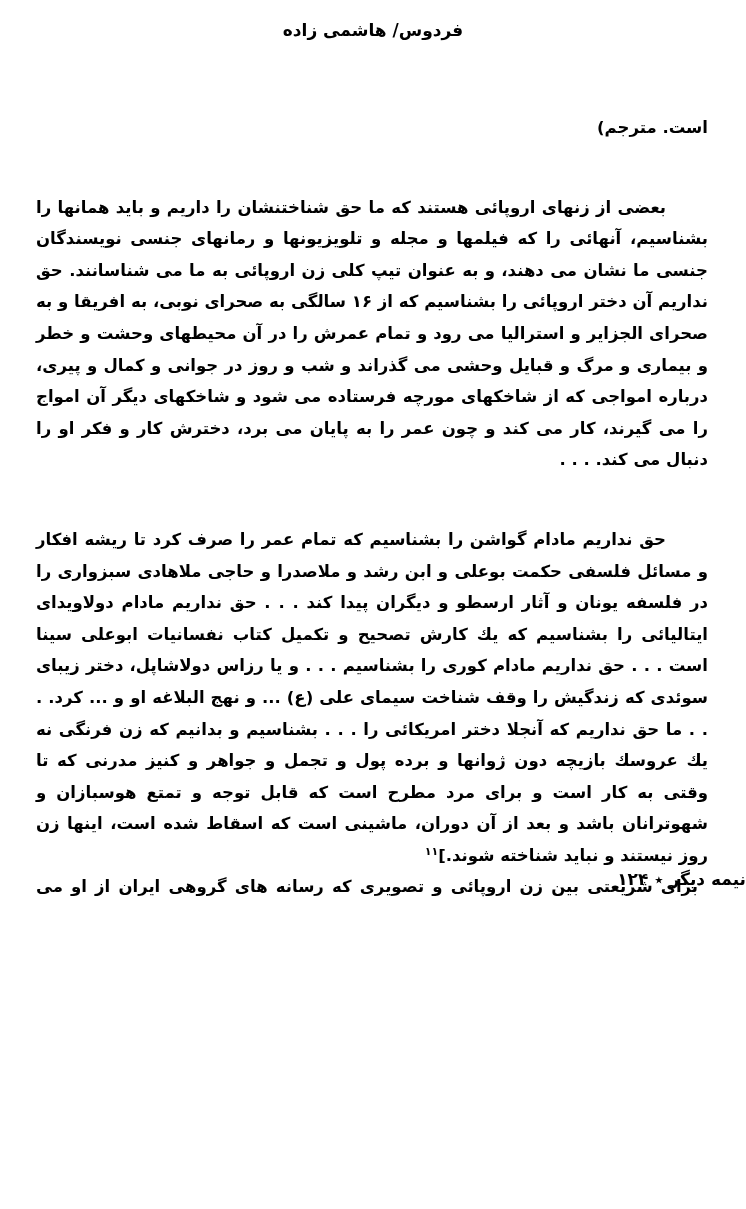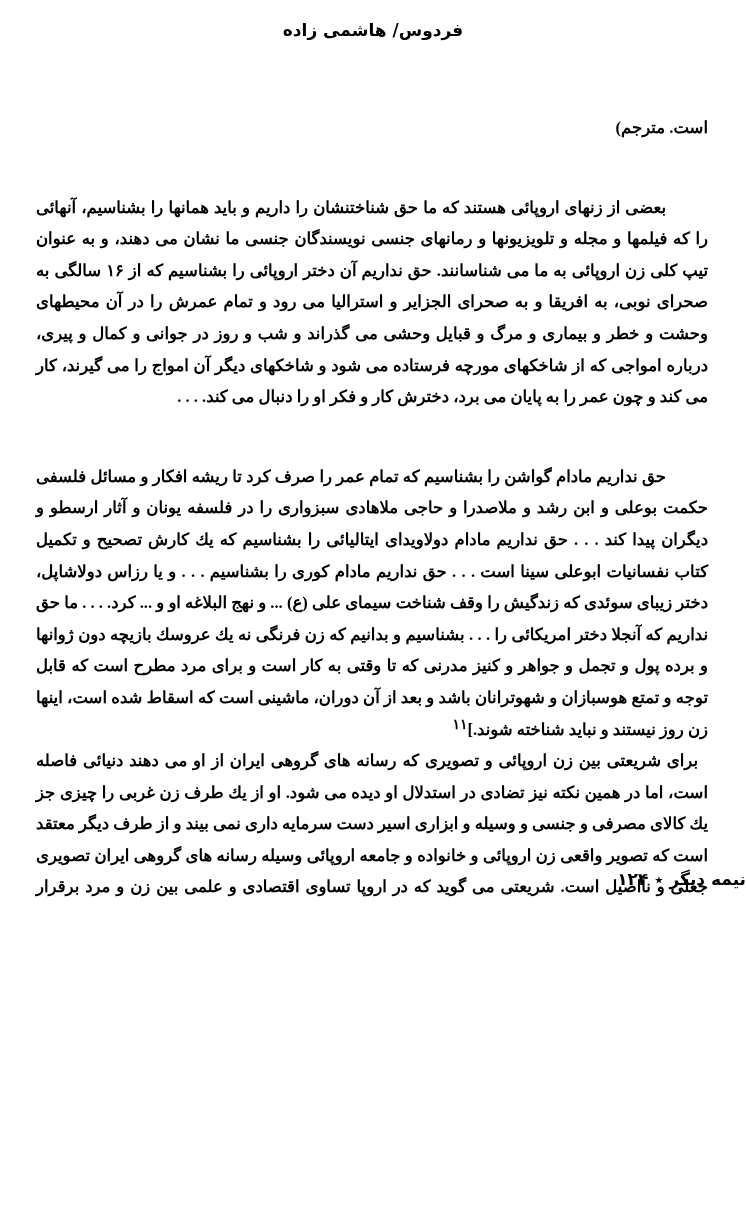--- a/index.html
+++ b/index.html
@@ -35,26 +35,25 @@
     right: 38px;
     width: 672px;
     font-size: 16.5px;
     font-weight: 700;
     line-height: 31.6px;
     text-align: justify;
   }
   .body-text p {
     margin: 0;
     padding: 0;
-    font-family: Liberation Serif, serif;
   }
   .body-text p.indent-lg { text-indent: 42px; margin-top: 48px; }
   .body-text p.indent-sm { text-indent: 10px; }
   .body-text sup {
-    font-size: 14px;
+    font-size: 11px;
     line-height: 0;
     vertical-align: super;
   }
   .footer {
     position: absolute;
     bottom: 18px;
     left: 0;
     right: 0;
     text-align: right;
     font-size: 17px;

